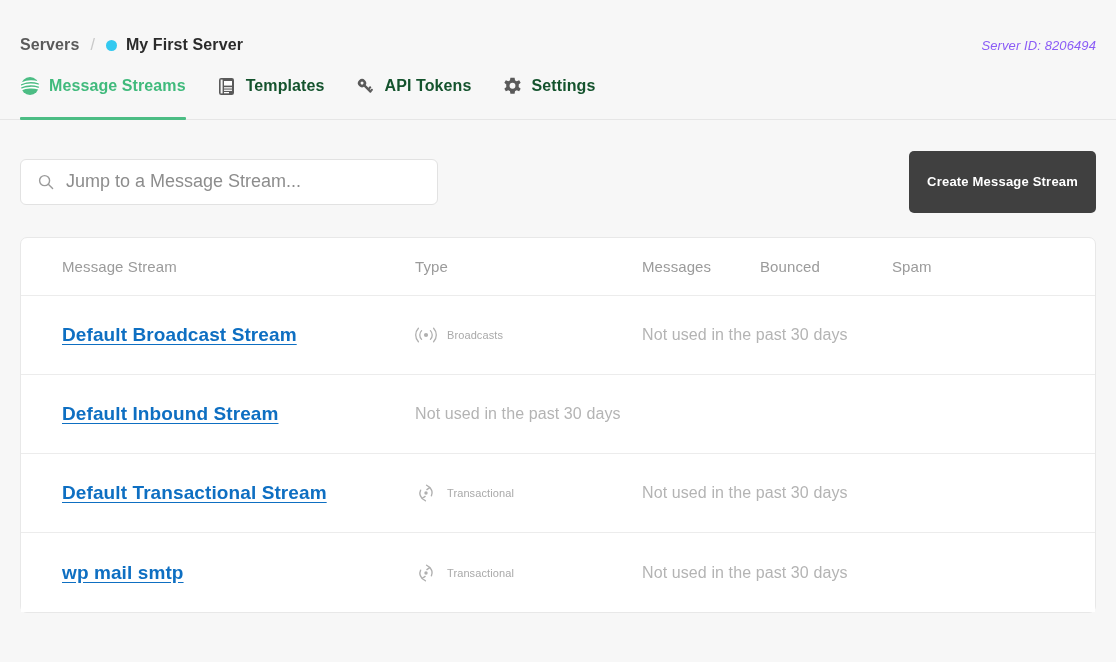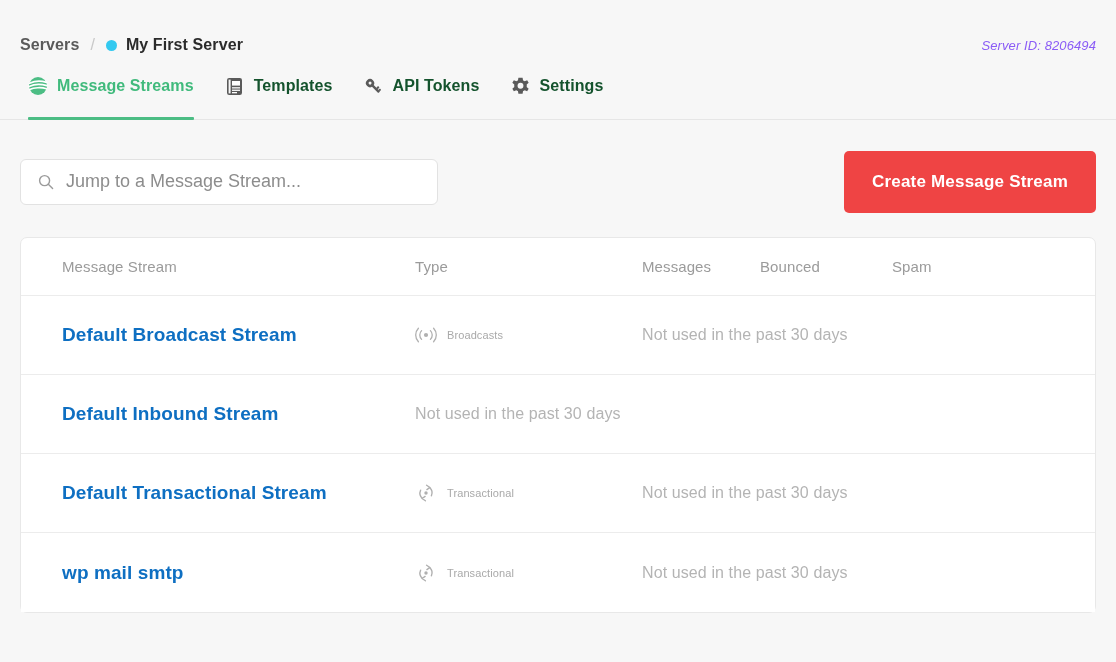--- a/index.html
+++ b/index.html
@@ -55,21 +55,21 @@
     font-size: 13px;
     color: #8b5cf6;
     letter-spacing: 0.1px;
     font-style: italic;
   }
 
   
   .tabbar {
     display: flex;
     align-items: flex-end;
-    padding: 0 28px;
+    padding: 0 20px;
     height: 56px;
     border-bottom: 1px solid #e6e6e6;
     background: #f7f7f7;
   }
   .tab {
     display: flex;
     align-items: center;
     height: 100%;
     padding: 0 0 11px 0;
     margin-right: 31px;
@@ -131,28 +131,28 @@
     position: absolute;
     left: 18px;
     top: 50%;
     transform: translateY(-50%);
     width: 16px;
     height: 16px;
     pointer-events: none;
   }
   .btn-primary {
     margin-left: auto;
-    background: #ef4444;
+    background: #404040;
     color: #ffffff;
     border: none;
     border-radius: 5px;
     height: 62px;
-    padding: 0 28px;
+    padding: 0 18px;
     font-family: "Liberation Sans", sans-serif;
-    font-size: 17px;
+    font-size: 13px;
     font-weight: bold;
     letter-spacing: 0.2px;
     cursor: pointer;
   }
 
   
   .card {
     margin: 21px 20px 0 20px;
     background: #ffffff;
     border: 1px solid #e8e8e8;
@@ -189,20 +189,21 @@
   .c-name     { width: 353px; flex: 0 0 353px; }
   .c-type     { width: 227px; flex: 0 0 227px; }
   .c-messages { width: 118px; flex: 0 0 118px; }
   .c-bounced  { width: 132px; flex: 0 0 132px; }
   .c-spam     { flex: 1 1 auto; }
 
   .stream-link {
     font-size: 19px;
     font-weight: bold;
     color: #0e6fc2;
+    text-decoration: underline;
     text-underline-offset: 3px;
     cursor: pointer;
     letter-spacing: 0.1px;
   }
 
   .type-cell {
     display: flex;
     align-items: center;
   }
   .type-icon {

